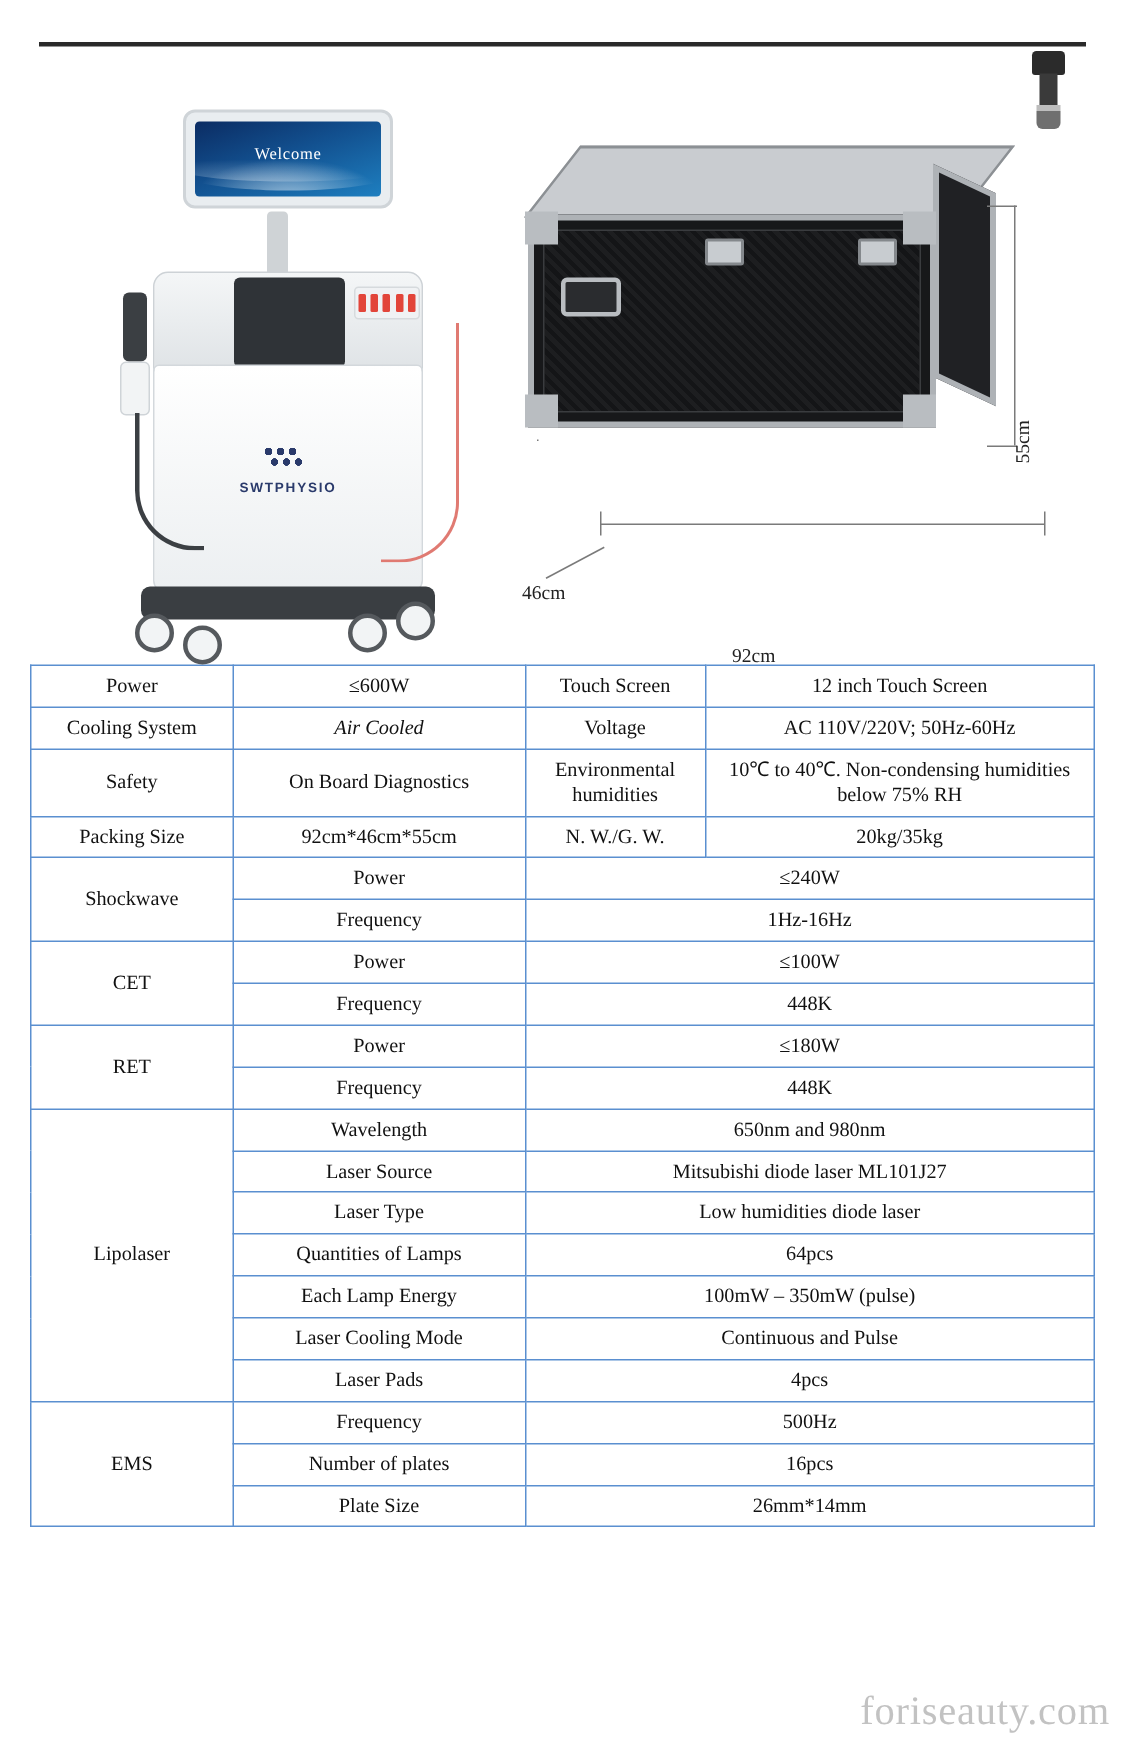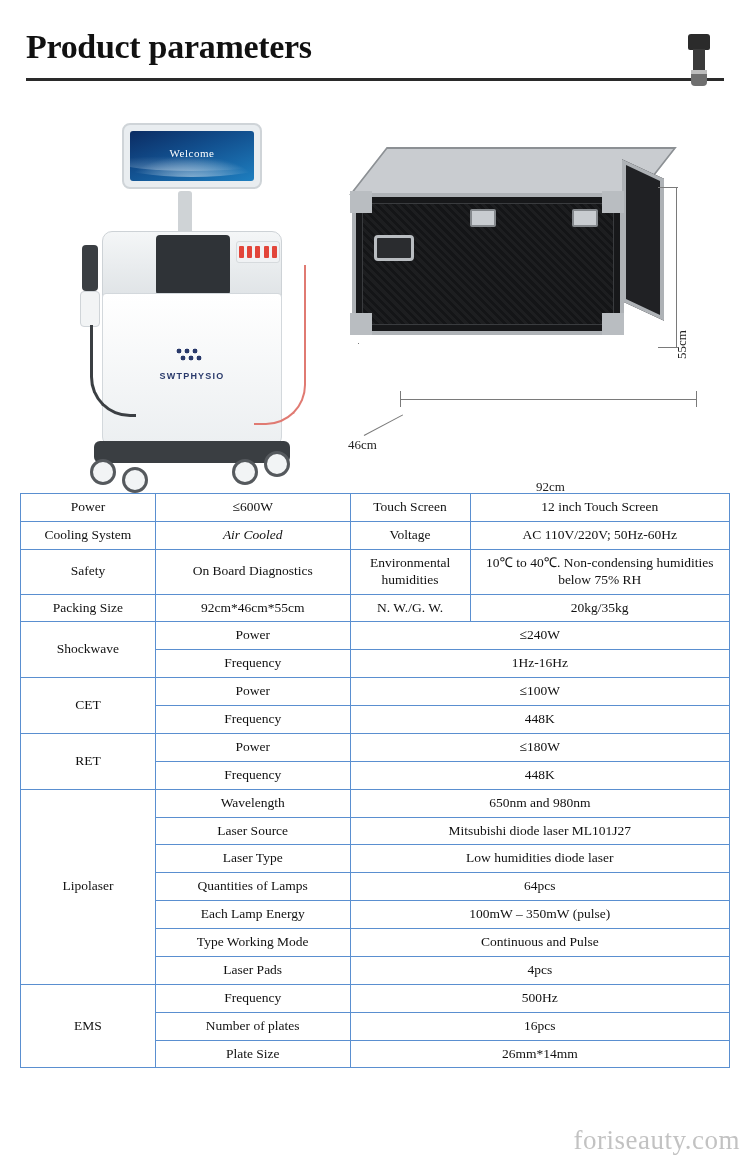--- a/index.html
+++ b/index.html
@@ -216,21 +216,21 @@
   .c4 { left: 262px; top: 166px; }
 
   
   .dim { position: absolute; color: #222; font-size: 13px; font-family: "Liberation Serif", serif; }
   .dim-line { position: absolute; background: #7a7a7a; }
   .dim-h { height: 1px; }
   .dim-v { width: 1px; }
 
   .lbl-55 { left: 334px; top: 212px; transform: rotate(-90deg); transform-origin: left top; }
   .lbl-46 { left: 8px; top: 290px; }
-  .lbl-92 { left: 148px; top: 332px; margin-left: 48px; }
+  .lbl-92 { left: 148px; top: 332px; }
 
   
   table.params {
     border-collapse: collapse;
     width: 710px;
     margin: 6px 20px 0 20px;
     font-family: "Liberation Serif", serif;
     font-size: 13.5px;
   }
   table.params td {
@@ -251,21 +251,20 @@
     color: rgba(120,120,120,0.45);
     font-family: "Liberation Serif", serif;
     letter-spacing: 0.5px;
     pointer-events: none;
   }
 </style>
 </head>
 <body>
 
 <div class="header">
-  <h1 class="header-title">Product parameters</h1>
   <div class="header-rule"></div>
   <div class="header-icon">
     <div class="hi-top"></div>
     <div class="hi-body"></div>
     <div class="hi-ring"></div>
     <div class="hi-tip"></div>
   </div>
 </div>
 
 <div class="illustration">
@@ -403,21 +402,21 @@
       </tr>
       <tr>
         <td style="width: 195px;">Quantities of Lamps</td>
         <td colspan="2">64pcs</td>
       </tr>
       <tr>
         <td style="width: 195px;">Each Lamp Energy</td>
         <td colspan="2">100mW – 350mW (pulse)</td>
       </tr>
       <tr>
-        <td style="width: 195px;">Type Working Mode</td>
+        <td style="width: 195px;">Laser Cooling Mode</td>
         <td colspan="2">Continuous and Pulse</td>
       </tr>
       <tr>
         <td style="width: 195px;">Laser Pads</td>
         <td colspan="2">4pcs</td>
       </tr>
       <tr>
         <td rowspan="3" style="width: 135px;">EMS</td>
         <td style="width: 195px;">Frequency</td>
         <td colspan="2">500Hz</td>

